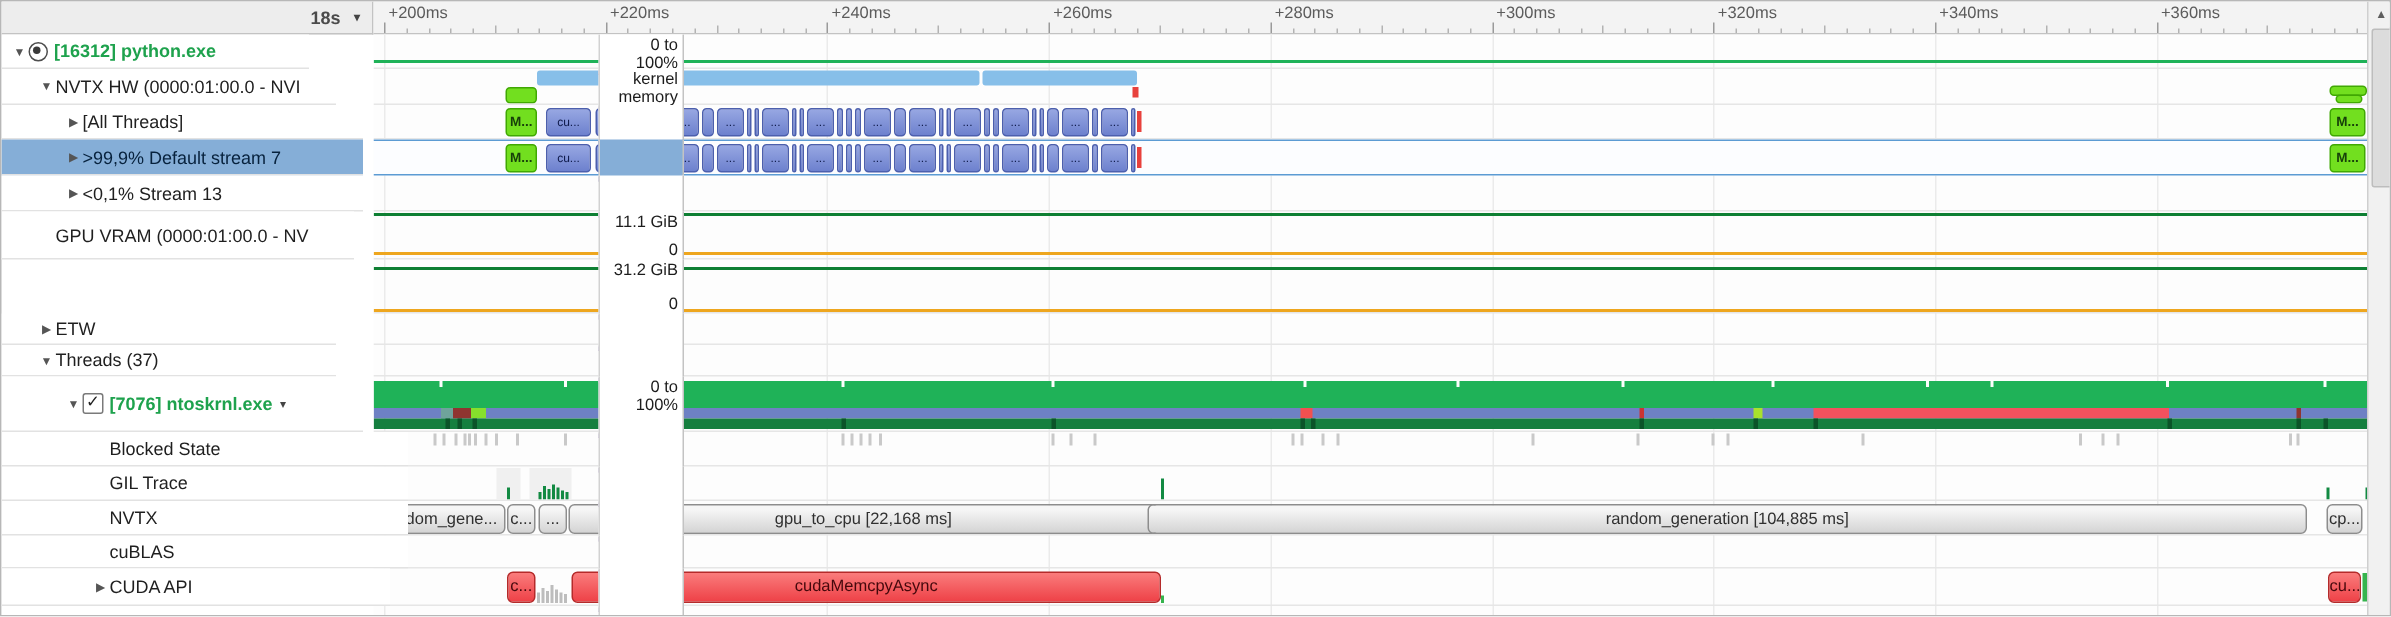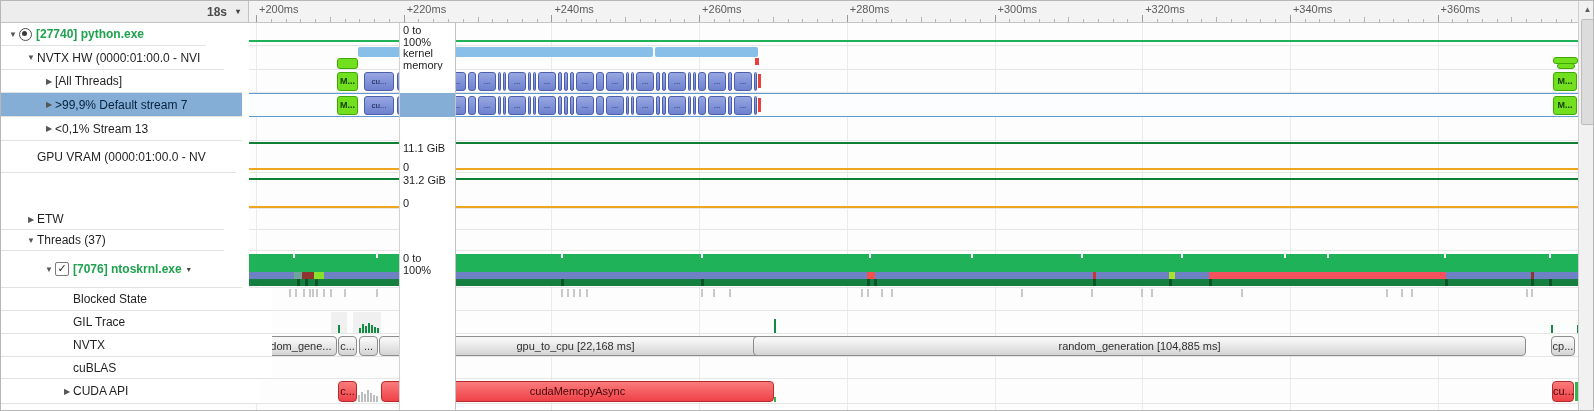--- a/index.html
+++ b/index.html
@@ -7,21 +7,21 @@
        font-family:"Liberation Sans",sans-serif;background:#fff;
        border:1px solid #b7b7b7;box-sizing:border-box}
   .abs{position:absolute;box-sizing:border-box}
   
   #lheader{left:0;top:0;width:248px;height:22px;background:#ededed;border-bottom:1px solid #c3c3c3;border-right:1px solid #c3c3c3;
            display:flex;align-items:center;justify-content:flex-end;padding-right:8px;color:#4b4b4b;font-size:12px;font-weight:bold;gap:4px}
   #labels .lrow{position:absolute;left:0;width:199px;background:#fff;border-bottom:1px solid #e2e2e2;
                 display:flex;align-items:center;font-size:12px;color:#1f1f1f;overflow:hidden;white-space:nowrap}
   #labels .lrow.sel,#col2 .c2.sel{background:#85aed7;color:#07223d}
   #col2 .c2{position:absolute;left:199px;width:49px;background:#fff;border-bottom:3px solid #4c1d95;border-left:1px solid #d2d2d2;
-            border-right:1px solid #c3c3c3;font-size:11px;color:#1c1c1c;padding:1px 3px;overflow:hidden;line-height:12px}
+            border-right:1px solid #c3c3c3;font-size:11px;color:#1c1c1c;text-align:right;padding:1px 3px;overflow:hidden;line-height:12px}
   .arrow{color:#555;font-size:8px;width:12px;flex:0 0 12px;text-align:center}
   .grn{color:#1ea24d;font-weight:bold}
   .radio{width:11px;height:11px;border:1px solid #4e4e4e;border-radius:50%;margin:0 4px 0 0;position:relative;flex:0 0 11px}
   .radio::after{content:"";position:absolute;left:2px;top:2px;width:5px;height:5px;border-radius:50%;background:#3a3a3a}
   .cbox{width:12px;height:12px;border:1px solid #7a7a7a;background:#fff;margin:0 4px 0 0;flex:0 0 12px;
         color:#222;font-size:11px;line-height:11px;text-align:center;border-radius:2px}
   .caret2{color:#444;font-size:8px;margin-left:5px}
   
   #ruler{left:248px;top:0;width:1329px;height:22px;background:#f3f3f3;border-bottom:1px solid #c3c3c3;overflow:hidden}
   .rlabel{position:absolute;top:2px;font-size:11px;color:#5c5c5c;white-space:nowrap}
@@ -377,21 +377,21 @@
         <div class="seg giltick" style="left: 128px; top: 17px; width: 2px; height: 5px;"></div>
         <div class="seg giltick" style="left: 525px; top: 8px; width: 2px; height: 14px;"></div>
         <div class="seg giltick" style="left: 1302px; top: 14px; width: 2px; height: 8px;"></div>
         <div class="seg giltick" style="left: 1328px; top: 14px; width: 2px; height: 8px;"></div>
       </div>
       <div class="lane" style="top: 311px; height: 22px;">
         <div class="seg nvtx-bar" style="left: 0px; top: 2px; width: 88px; height: 20px;">random_gene...</div>
         <div class="seg nvtx-bar" style="left: 89px; top: 2px; width: 19px; height: 20px;">c...</div>
         <div class="seg nvtx-bar" style="left: 110px; top: 2px; width: 19px; height: 20px;">...</div>
         <div class="seg nvtx-bar" style="left: 130px; top: 2px; width: 393px; height: 20px;">gpu_to_cpu [22,168 ms]</div>
-        <div class="seg nvtx-bar" style="left: 504px; top: 2px; width: 773px; height: 20px;">random_generation [104,885 ms]</div>
+        <div class="seg nvtx-bar" style="left: 516px; top: 2px; width: 773px; height: 20px;">random_generation [104,885 ms]</div>
         <div class="seg nvtx-bar" style="left: 1302px; top: 2px; width: 24px; height: 20px;">cp...</div>
       </div>
       <div class="lane" style="top: 334px; height: 21px;"></div>
       <div class="lane" style="top: 356px; height: 24px;">
         <div class="seg api-bar" style="left: 89px; top: 2px; width: 19px; height: 21px;">c...</div>
         <div class="seg graybar" style="left: 109px; top: 16px; width: 2px; height: 7px;"></div>
         <div class="seg graybar" style="left: 112px; top: 13px; width: 2px; height: 10px;"></div>
         <div class="seg graybar" style="left: 115px; top: 15px; width: 2px; height: 8px;"></div>
         <div class="seg graybar" style="left: 118px; top: 11px; width: 2px; height: 12px;"></div>
         <div class="seg graybar" style="left: 121px; top: 14px; width: 2px; height: 9px;"></div>
@@ -401,21 +401,21 @@
         <div class="seg apitick" style="left: 525px; top: 18px; width: 2px; height: 5px;"></div>
         <div class="seg api-bar" style="left: 1303px; top: 2px; width: 22px; height: 21px;">cu...</div>
         <div class="seg apitick" style="left: 1326px; top: 3px; width: 3px; height: 19px;"></div>
       </div>
       <div class="lane" style="top: 381px; height: 7px;"></div>
     </div>
   <div class="abs" id="labels" style="left:0;top:22px;width:199px;height:389px">
       <div class="lrow" style="top: 0px; height: 22px; padding-left: 6px;">
         <div class="arrow">▼</div>
         <div class="radio"></div>
-        <span class="grn" style="font-weight: bold;">[27740] python.exe</span>
+        <span class="grn" style="font-weight: bold;">[16312] python.exe</span>
       </div>
       <div class="lrow" style="top: 23px; height: 23px; padding-left: 24px;">
         <div class="arrow">▼</div>
         <span>NVTX HW (0000:01:00.0 - NVI</span>
       </div>
       <div class="lrow" style="top: 47px; height: 22px; padding-left: 42px;">
         <div class="arrow">▶</div>
         <span>[All Threads]</span>
       </div>
       <div class="lrow sel" style="top: 70px; height: 23px; padding-left: 42px;">

